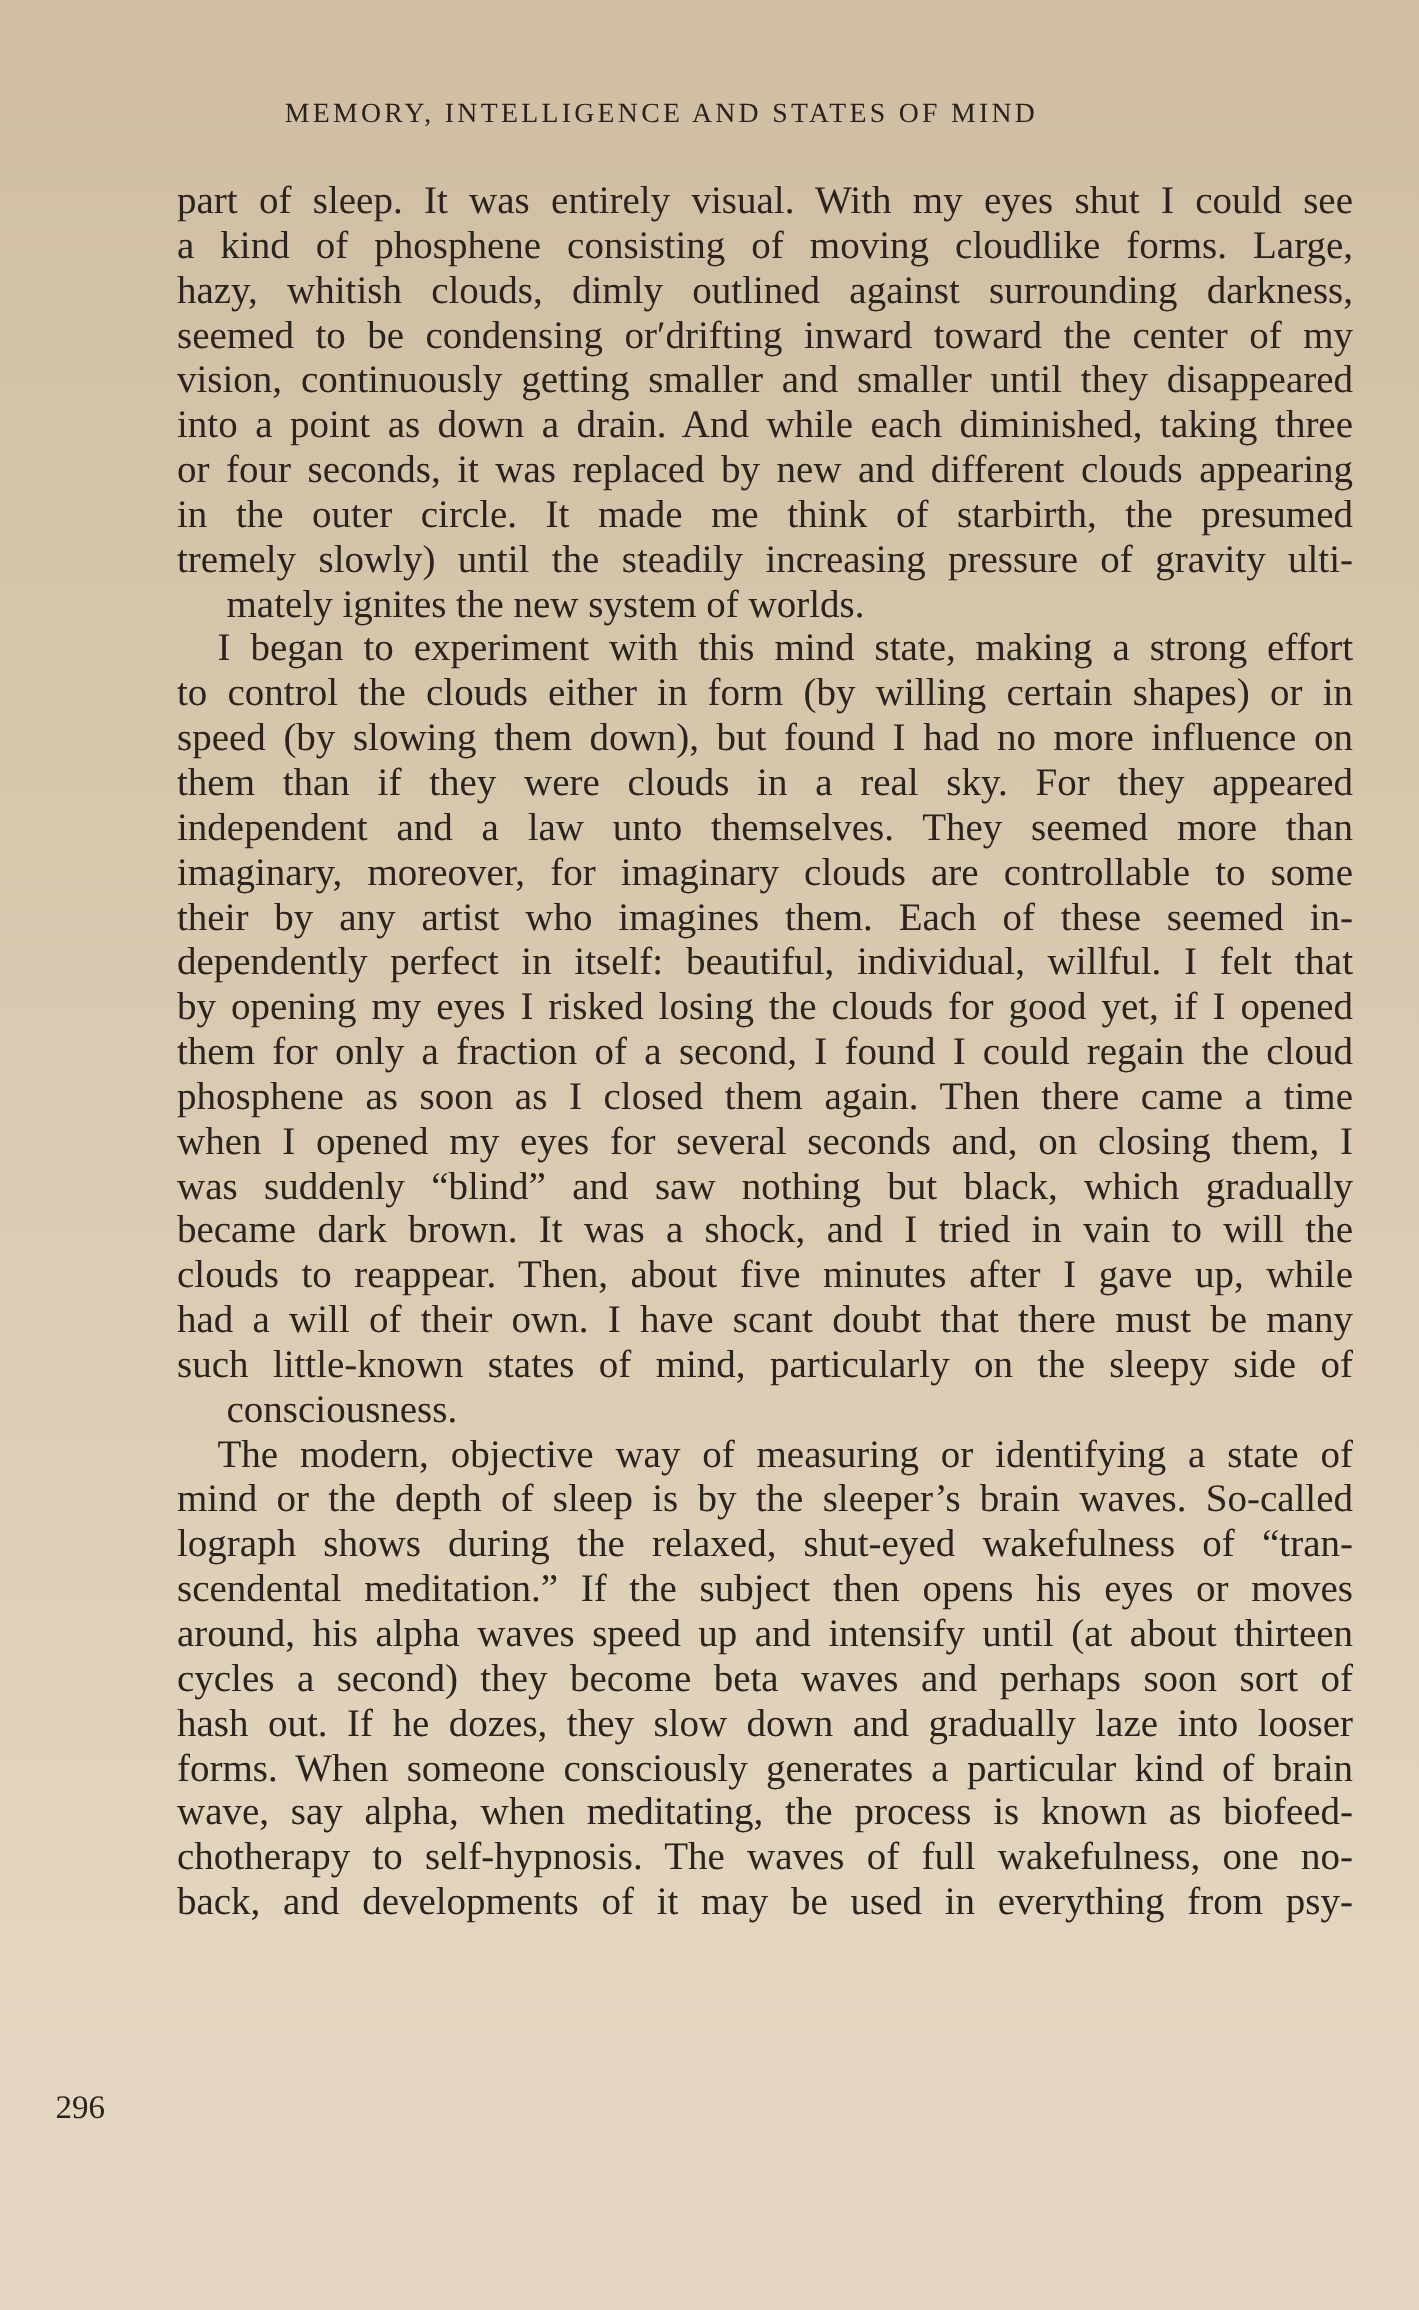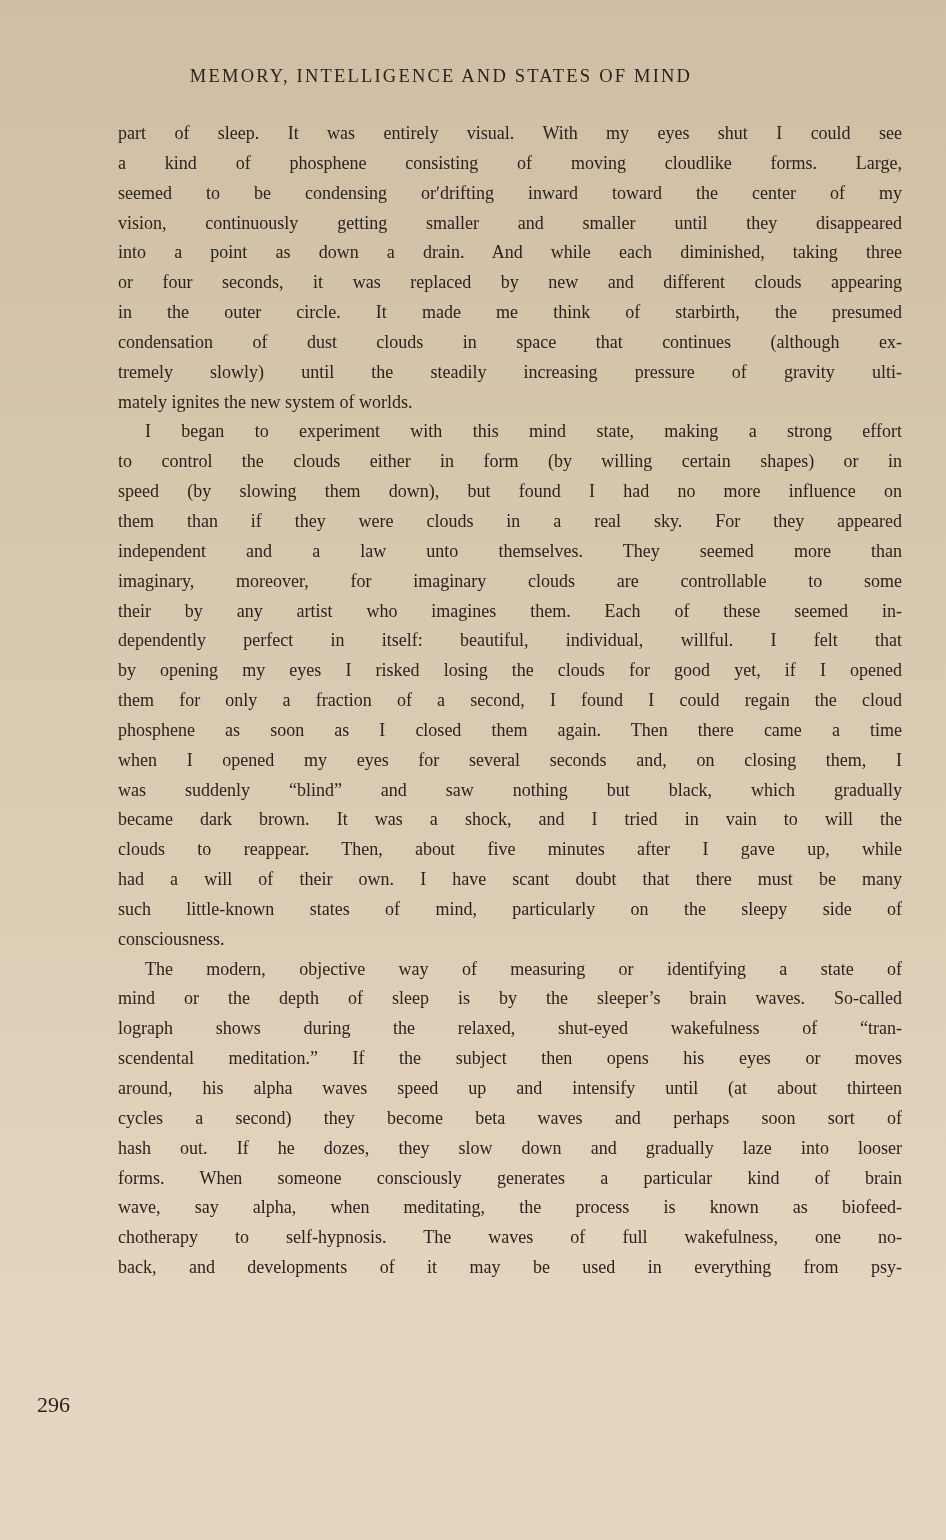--- a/index.html
+++ b/index.html
@@ -27,38 +27,39 @@
     box-sizing: border-box;
     font-size: 18.5px;
     letter-spacing: 2.2px;
     color: #2a221c;
   }
   .body-text {
     position: absolute;
     top: 119px;
     left: 118px;
     width: 784px;
-    font-size: 18px;
+    font-size: 26px;
     line-height: 29.85px;
     text-align: justify;
     font-family: Liberation Serif, serif;
   }
   .body-text p {
     margin: 0;
     text-align: justify;
   }
   .line {
     display: block;
     text-align: justify;
     text-align-last: justify;
     white-space: nowrap;
     height: 29.85px;
   }
   .line.last {
     text-align-last: left;
+    margin-left: 33px;
   }
   .line.indent {
     padding-left: 27px;
   }
   .folio {
     position: absolute;
     left: 37px;
     top: 1392px;
     font-size: 22px;
     color: #2a221c;
@@ -67,26 +68,26 @@
 </head>
 <body>
 
 <div class="page">
   <div class="running-head">MEMORY, INTELLIGENCE AND STATES OF MIND</div>
 
   <div class="body-text">
     <p>
         <span class="line">part of sleep.  It was entirely visual.  With my eyes shut I could see</span>
         <span class="line">a kind of phosphene consisting of moving cloudlike forms.  Large,</span>
+        <span class="line">hazy, whitish clouds, dimly outlined against surrounding darkness,</span>
         <span class="line">seemed to be condensing orʹdrifting inward toward the center of my</span>
         <span class="line">vision, continuously getting smaller and smaller until they disappeared</span>
         <span class="line">into a point as down a drain.  And while each diminished, taking three</span>
         <span class="line">or four seconds, it was replaced by new and different clouds appearing</span>
         <span class="line">in the outer circle.  It made me think of starbirth, the presumed</span>
-        <span class="line">condensation of dust clouds in space that continues (although ex-</span>
         <span class="line">tremely slowly) until the steadily increasing pressure of gravity ulti-</span>
         <span class="line last">mately ignites the new system of worlds.</span>
       </p>
     <p>
         <span class="line indent">I began to experiment with this mind state, making a strong effort</span>
         <span class="line">to control the clouds either in form (by willing certain shapes) or in</span>
         <span class="line">speed (by slowing them down), but found I had no more influence on</span>
         <span class="line">them than if they were clouds in a real sky.  For they appeared</span>
         <span class="line">independent and a law unto themselves.  They seemed more than</span>
         <span class="line">imaginary, moreover, for imaginary clouds are controllable to some</span>

